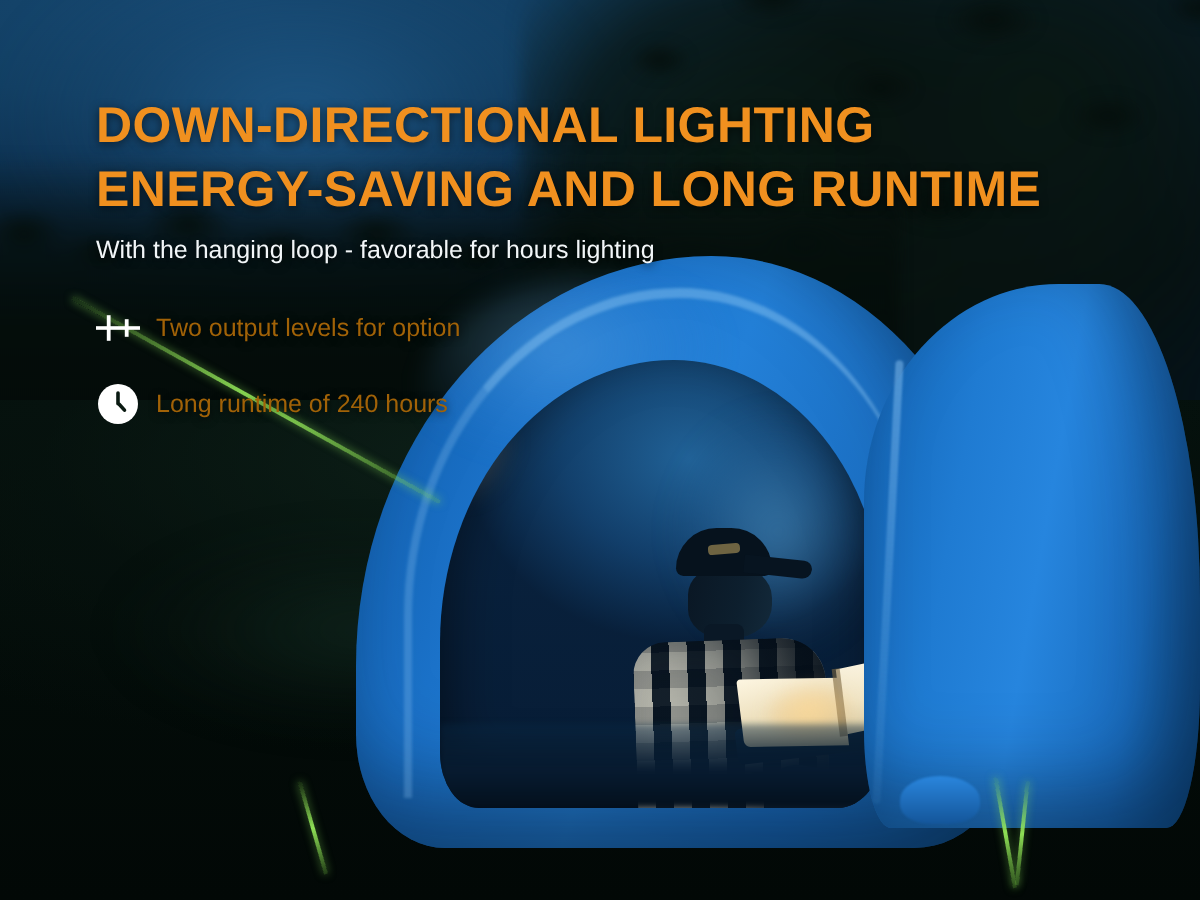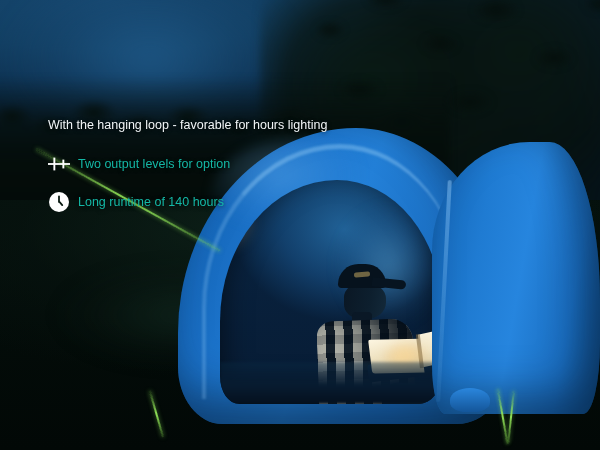--- a/index.html
+++ b/index.html
@@ -306,21 +306,21 @@
   }
 
   .features { position: absolute; left: 44px; top: 148px; }
   .feature { display: flex; align-items: center; height: 32px; margin-bottom: 6px; }
   .feature-icon {
     width: 30px; height: 26px;
     display: flex; align-items: center; justify-content: center;
     flex: 0 0 30px;
   }
   .feature-label {
-    color: #14b8a6;
+    color: #a16207;
     font-size: 12.5px;
     margin-left: 4px;
     white-space: nowrap;
     text-shadow: 0 1px 4px rgba(0,0,0,0.7);
   }
 </style>
 </head>
 <body>
 
 <div class="banner">
@@ -375,20 +375,24 @@
 
       <div class="guyline guy-left"></div>
       <div class="guyline guy-left-b"></div>
       <div class="guyline guy-right"></div>
       <div class="guyline guy-right-b"></div>
     </div>
   </div>
 
   <div class="overlay">
 
+    <div class="headline">
+      <span class="line">DOWN-DIRECTIONAL LIGHTING</span>
+      <span class="line">ENERGY-SAVING AND LONG RUNTIME</span>
+    </div>
 
     <div class="subtitle">With the hanging loop - favorable for hours lighting</div>
 
     <div class="features">
 
       <div class="feature">
         <span class="feature-icon">
           <svg width="26" height="20" viewBox="0 0 26 20" aria-hidden="true">
             <rect x="2" y="9.1" width="22" height="1.8" fill="#ffffff"></rect>
             <rect x="7.4" y="3.6" width="1.9" height="12.8" fill="#ffffff"></rect>
@@ -399,18 +403,18 @@
       </div>
 
       <div class="feature">
         <span class="feature-icon">
           <svg width="22" height="22" viewBox="0 0 22 22" aria-hidden="true">
             <circle cx="11" cy="11" r="10" fill="#ffffff"></circle>
             <rect x="10.1" y="4.6" width="1.8" height="7.2" rx="0.9" fill="#0a1a12"></rect>
             <rect x="10.6" y="10.4" width="1.8" height="5.6" rx="0.9" fill="#0a1a12" transform="rotate(-42 11.5 11)"></rect>
           </svg>
         </span>
-        <span class="feature-label">Long runtime of 140 hours</span>
+        <span class="feature-label">Long runtime of 240 hours</span>
       </div>
 
     </div>
   </div>
 </div>
 
 </body></html>

